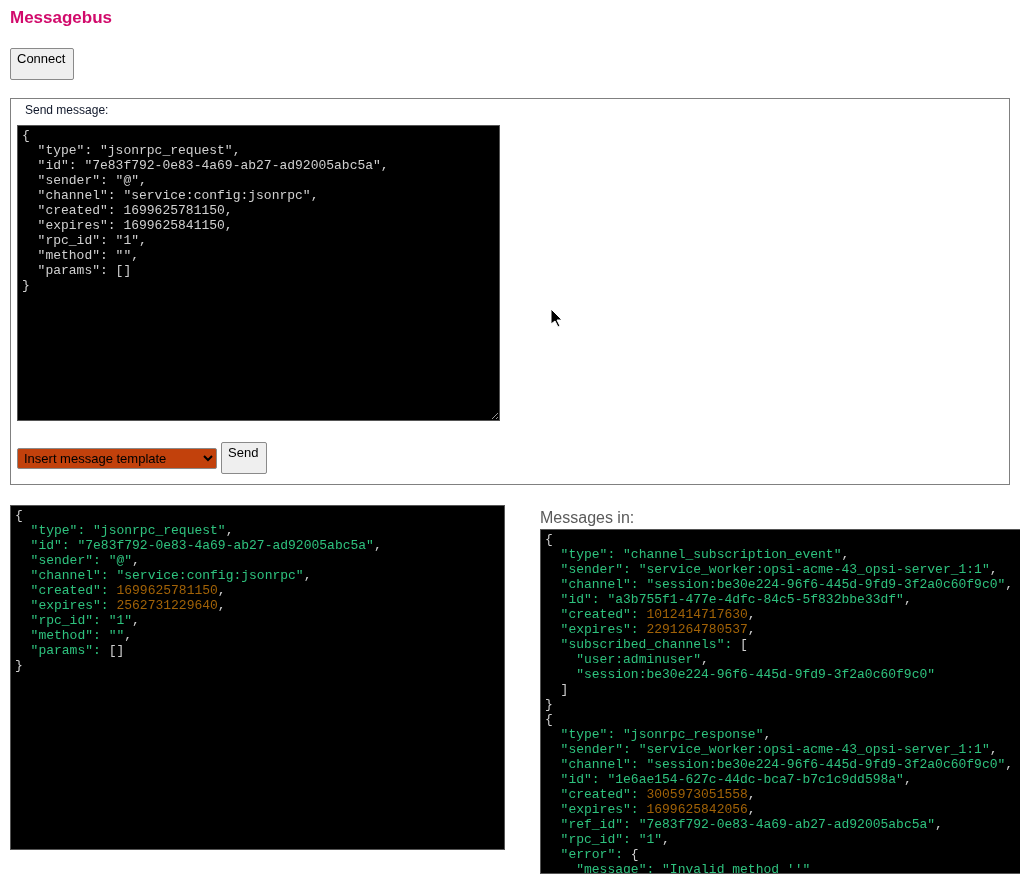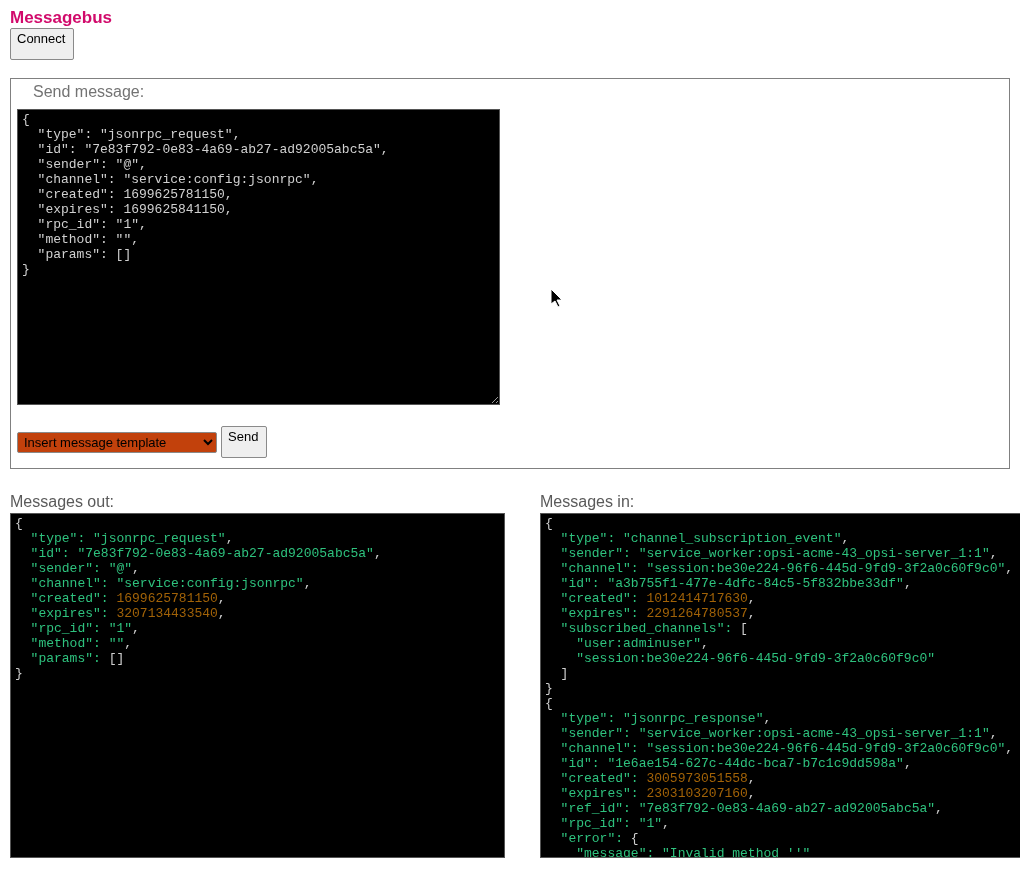--- a/index.html
+++ b/index.html
@@ -8,21 +8,21 @@
     background: #ffffff;
     font-family: Arial, Helvetica, sans-serif;
     font-size: 14px;
     color: #000;
     width: 1020px;
   }
   .page {
     padding: 8px 10px;
   }
   h1.title {
-    margin: 0 0 0 0;
+    margin: 0 0 20px 0;
     font-size: 17px;
     font-weight: bold;
     color: #d10a6b;
   }
   .connect-row {
     margin: 0 0 18px 0;
   }
   button.ui-btn, select.ui-select {
     font-family: Arial, Helvetica, sans-serif;
     font-size: 13px;
@@ -44,25 +44,25 @@
   .panel {
     border: 1px solid #808080;
     padding: 4px 6px 10px 6px;
     position: relative;
     margin: 10px 0 20px 0;
   }
   .panel .legend {
     position: relative;
     top: 0;
     left: 0;
-    color: #737373;
-    font-size: 16px;
+    color: #0f172a;
+    font-size: 12px;
     background: #fff;
     padding: 0 0 6px 0;
-    margin: 0 0 2px 16px;
+    margin: 0 0 2px 8px;
   }
   textarea.msg-input {
     width: 483px;
     height: 296px;
     background: #000000;
     color: #d0d0d0;
     border: 1px solid #555;
     font-family: "Courier New", Courier, monospace;
     font-size: 13px;
     line-height: 15px;
@@ -154,28 +154,27 @@
       <button class="ui-btn">Send</button>
     </div>
 
     <svg class="cursor-arrow" width="14" height="20" viewBox="0 0 14 20">
       <polygon points="0,0 0,15 4,12 7,18 9,17 6,11 11,11" fill="#000" stroke="#fff" stroke-width="1"></polygon>
     </svg>
   </div>
 
   <div class="io-row">
     <div class="io-col left">
-      <div class="io-label">Messages out:</div>
       <pre class="json-box" id="out-box"><span class="j-punc">{</span>
   <span class="j-key">"type":</span> <span class="j-str">"jsonrpc_request"</span><span class="j-punc">,</span>
   <span class="j-key">"id":</span> <span class="j-str">"7e83f792-0e83-4a69-ab27-ad92005abc5a"</span><span class="j-punc">,</span>
   <span class="j-key">"sender":</span> <span class="j-str">"@"</span><span class="j-punc">,</span>
   <span class="j-key">"channel":</span> <span class="j-str">"service:config:jsonrpc"</span><span class="j-punc">,</span>
   <span class="j-key">"created":</span> <span class="j-num">1699625781150</span><span class="j-punc">,</span>
-  <span class="j-key">"expires":</span> <span class="j-num">3207134433540</span><span class="j-punc">,</span>
+  <span class="j-key">"expires":</span> <span class="j-num">2562731229640</span><span class="j-punc">,</span>
   <span class="j-key">"rpc_id":</span> <span class="j-str">"1"</span><span class="j-punc">,</span>
   <span class="j-key">"method":</span> <span class="j-str">""</span><span class="j-punc">,</span>
   <span class="j-key">"params":</span> <span class="j-punc">[</span><span class="j-punc">]</span>
 <span class="j-punc">}</span></pre>
     </div>
     <div class="io-col right">
       <div class="io-label">Messages in:</div>
       <pre class="json-box" id="in-box"><span class="j-punc">{</span>
   <span class="j-key">"type":</span> <span class="j-str">"channel_subscription_event"</span><span class="j-punc">,</span>
   <span class="j-key">"sender":</span> <span class="j-str">"service_worker:opsi-acme-43_opsi-server_1:1"</span><span class="j-punc">,</span>
@@ -187,21 +186,21 @@
     <span class="j-str">"user:adminuser"</span><span class="j-punc">,</span>
     <span class="j-str">"session:be30e224-96f6-445d-9fd9-3f2a0c60f9c0"</span>
   <span class="j-punc">]</span>
 <span class="j-punc">}</span>
 <span class="j-punc">{</span>
   <span class="j-key">"type":</span> <span class="j-str">"jsonrpc_response"</span><span class="j-punc">,</span>
   <span class="j-key">"sender":</span> <span class="j-str">"service_worker:opsi-acme-43_opsi-server_1:1"</span><span class="j-punc">,</span>
   <span class="j-key">"channel":</span> <span class="j-str">"session:be30e224-96f6-445d-9fd9-3f2a0c60f9c0"</span><span class="j-punc">,</span>
   <span class="j-key">"id":</span> <span class="j-str">"1e6ae154-627c-44dc-bca7-b7c1c9dd598a"</span><span class="j-punc">,</span>
   <span class="j-key">"created":</span> <span class="j-num">3005973051558</span><span class="j-punc">,</span>
-  <span class="j-key">"expires":</span> <span class="j-num">2303103207160</span><span class="j-punc">,</span>
+  <span class="j-key">"expires":</span> <span class="j-num">1699625842056</span><span class="j-punc">,</span>
   <span class="j-key">"ref_id":</span> <span class="j-str">"7e83f792-0e83-4a69-ab27-ad92005abc5a"</span><span class="j-punc">,</span>
   <span class="j-key">"rpc_id":</span> <span class="j-str">"1"</span><span class="j-punc">,</span>
   <span class="j-key">"error":</span> <span class="j-punc">{</span>
     <span class="j-key">"message":</span> <span class="j-str">"Invalid method ''"</span>
   
 
 </pre>
     </div>
   </div>
 

